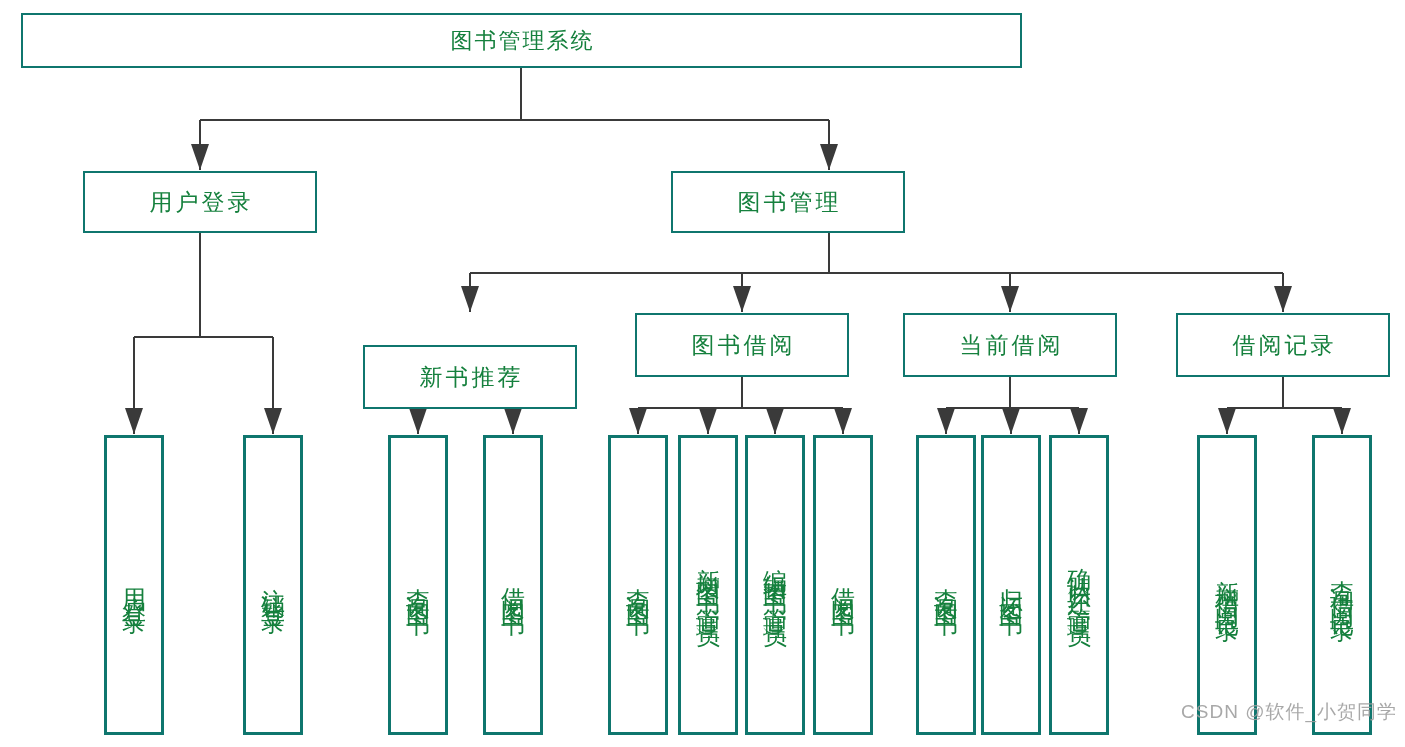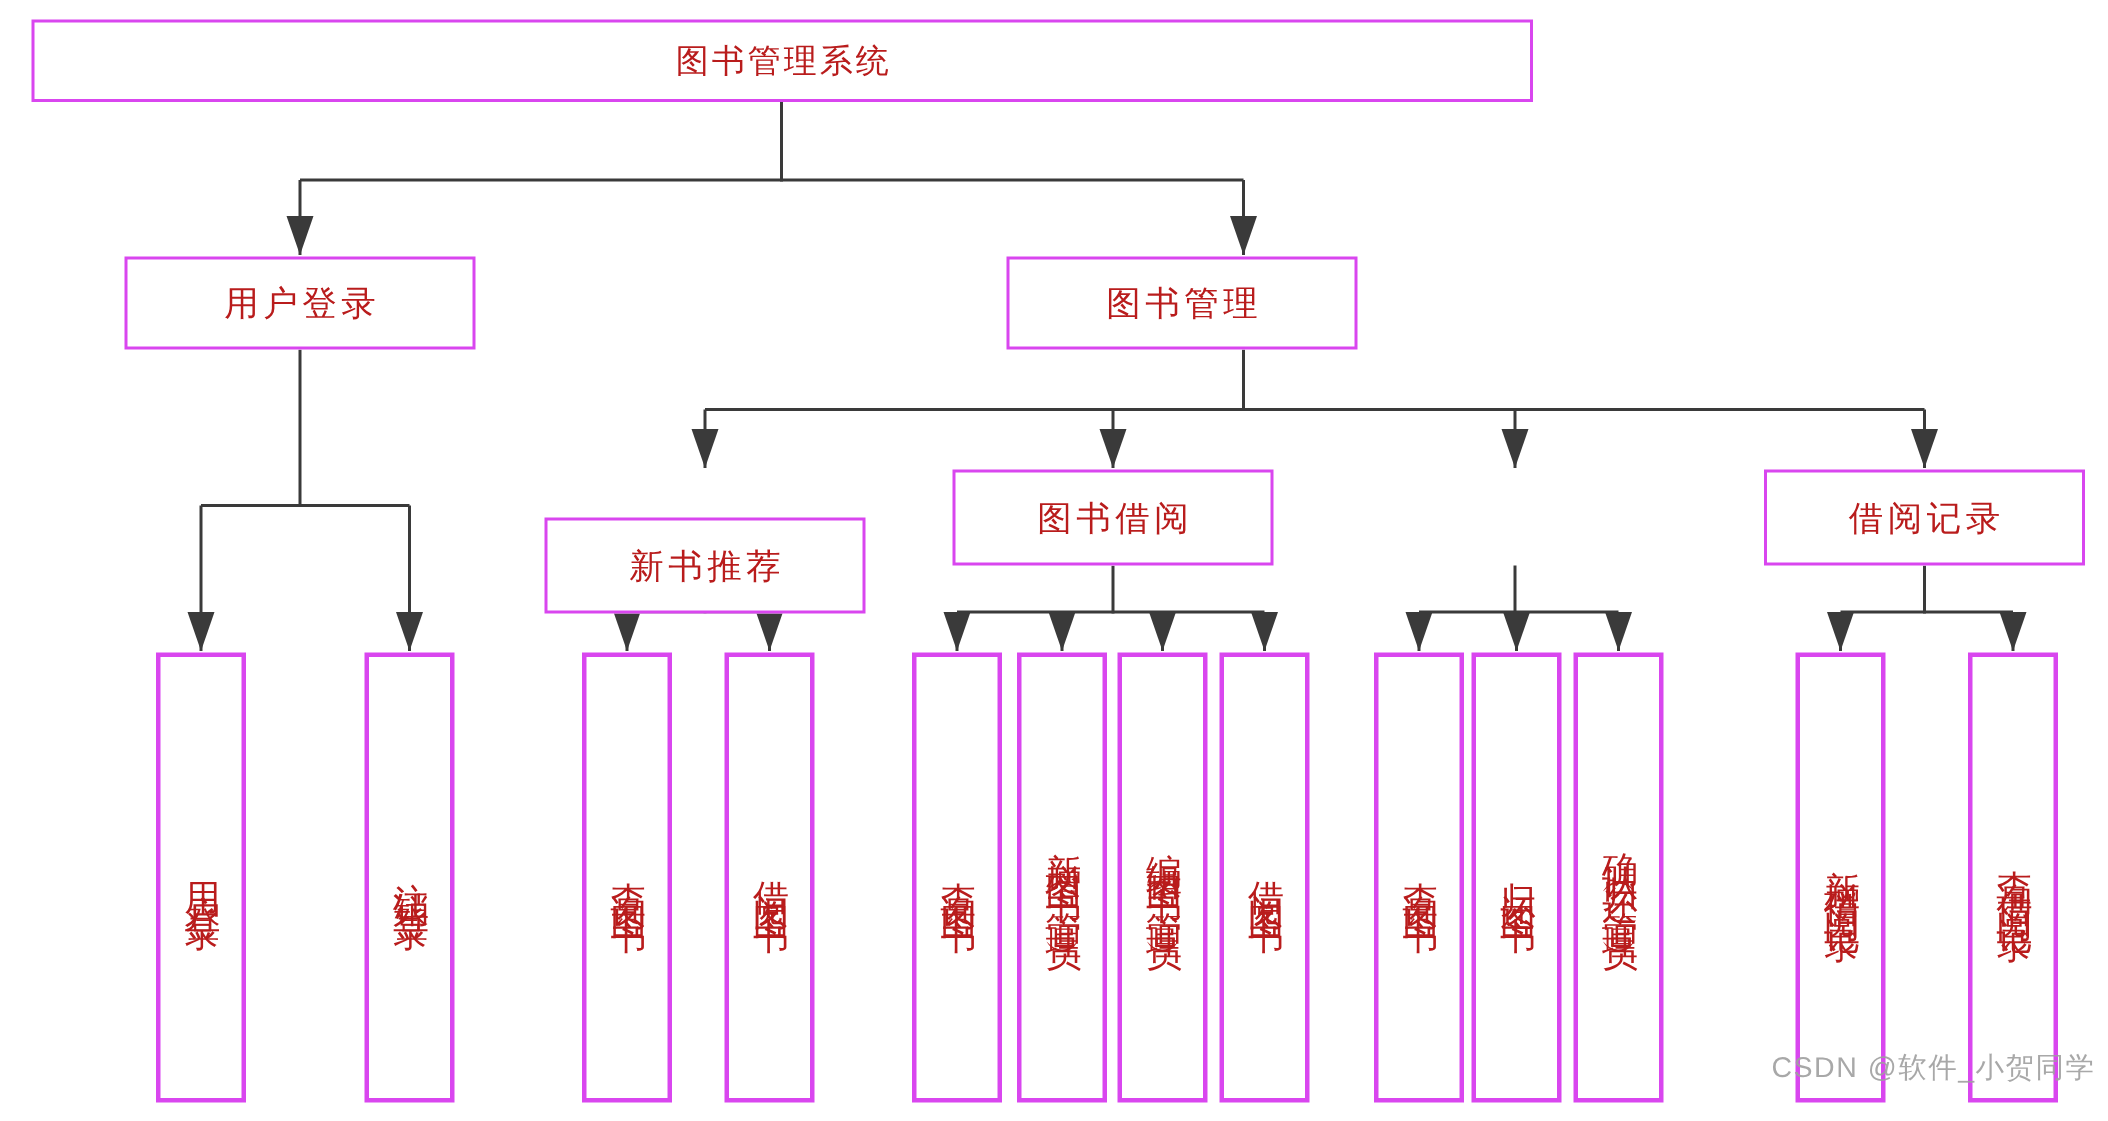--- a/index.html
+++ b/index.html
@@ -15,25 +15,25 @@
   .connectors {
     position: absolute;
     left: 0; top: 0;
     width: 1405px; height: 747px;
     pointer-events: none;
   }
   .box {
     position: absolute;
     box-sizing: border-box;
     background: #ffffff;
-    border: 2px solid #d946ef;
+    border: 2px solid #0f766e;
     display: flex;
     align-items: center;
     justify-content: center;
-    color: #b91c1c;
+    color: #15803d;
     white-space: nowrap;
   }
   .box.h {
     font-size: 23px;
     letter-spacing: 3px;
     text-indent: 3px; 
   }
   .box.root-box {
     font-size: 22px;
     letter-spacing: 2px;
@@ -113,20 +113,21 @@
     </g>
   </svg>
 
   <div class="box h root-box" style="left:21px; top:13px; width:1001px; height:55px;">图书管理系统</div>
 
   <div class="box h" style="left:83px; top:171px; width:234px; height:62px;">用户登录</div>
   <div class="box h" style="left:671px; top:171px; width:234px; height:62px;">图书管理</div>
 
   <div class="box h" style="left:363px; top:313px; width:214px; height:64px;margin-top:32px;">新书推荐</div>
   <div class="box h" style="left:635px; top:313px; width:214px; height:64px;text-align:center;">图书借阅</div>
+  <div class="box h" style="left:903px; top:313px; width:214px; height:64px;">当前借阅</div>
   <div class="box h" style="left:1176px; top:313px; width:214px; height:64px;">借阅记录</div>
 
   <div class="box v" style="left:104px; top:435px; width:60px; height:300px;">用户登录</div>
   <div class="box v" style="left:243px; top:435px; width:60px; height:300px;">注销登录</div>
 
   <div class="box v" style="left:388px; top:435px; width:60px; height:300px;">查询图书</div>
   <div class="box v" style="left:483px; top:435px; width:60px; height:300px;">借阅图书</div>
 
   <div class="box v" style="left:608px; top:435px; width:60px; height:300px;">查询图书</div>
   <div class="box v" style="left:678px; top:435px; width:60px; height:300px;">新增图书（管理员）</div>

